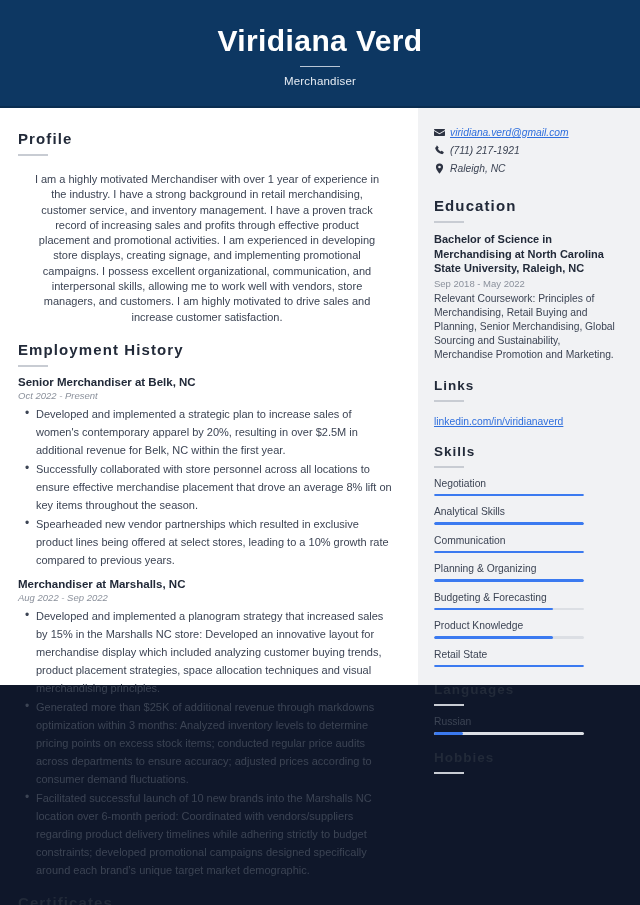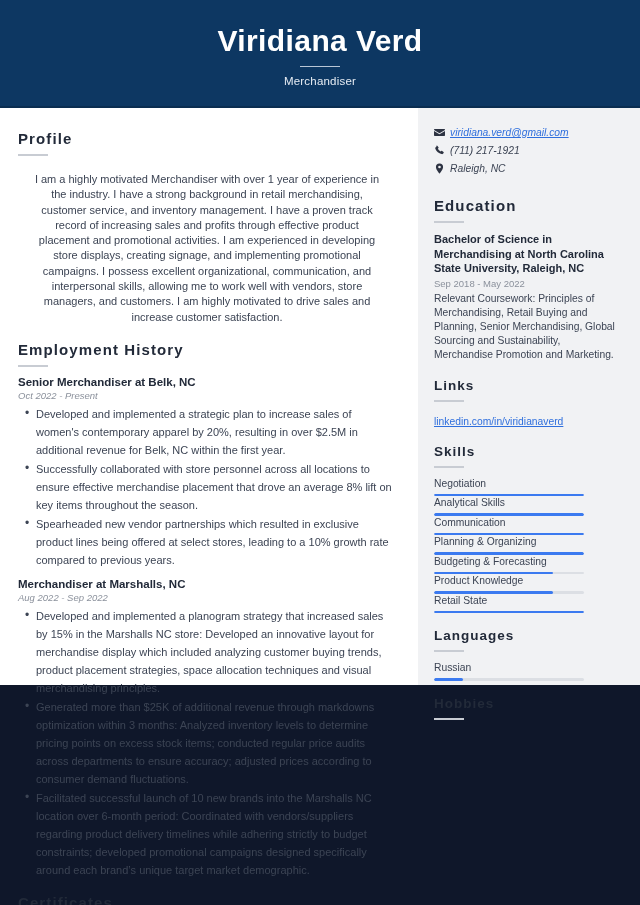--- a/index.html
+++ b/index.html
@@ -213,20 +213,21 @@
   
   .link-item {
     font-size: 10.3px;
     color: #2f6fdd;
     text-decoration: underline;
     word-break: break-all;
   }
 
   
   .bar-item {
+    margin-bottom: 9px;
   }
   .bar-label {
     font-size: 10.3px;
     color: #3c4454;
     margin-bottom: 4px;
     line-height: 13px;
   }
   .bar-track {
     width: 150px;
     height: 2.5px;

